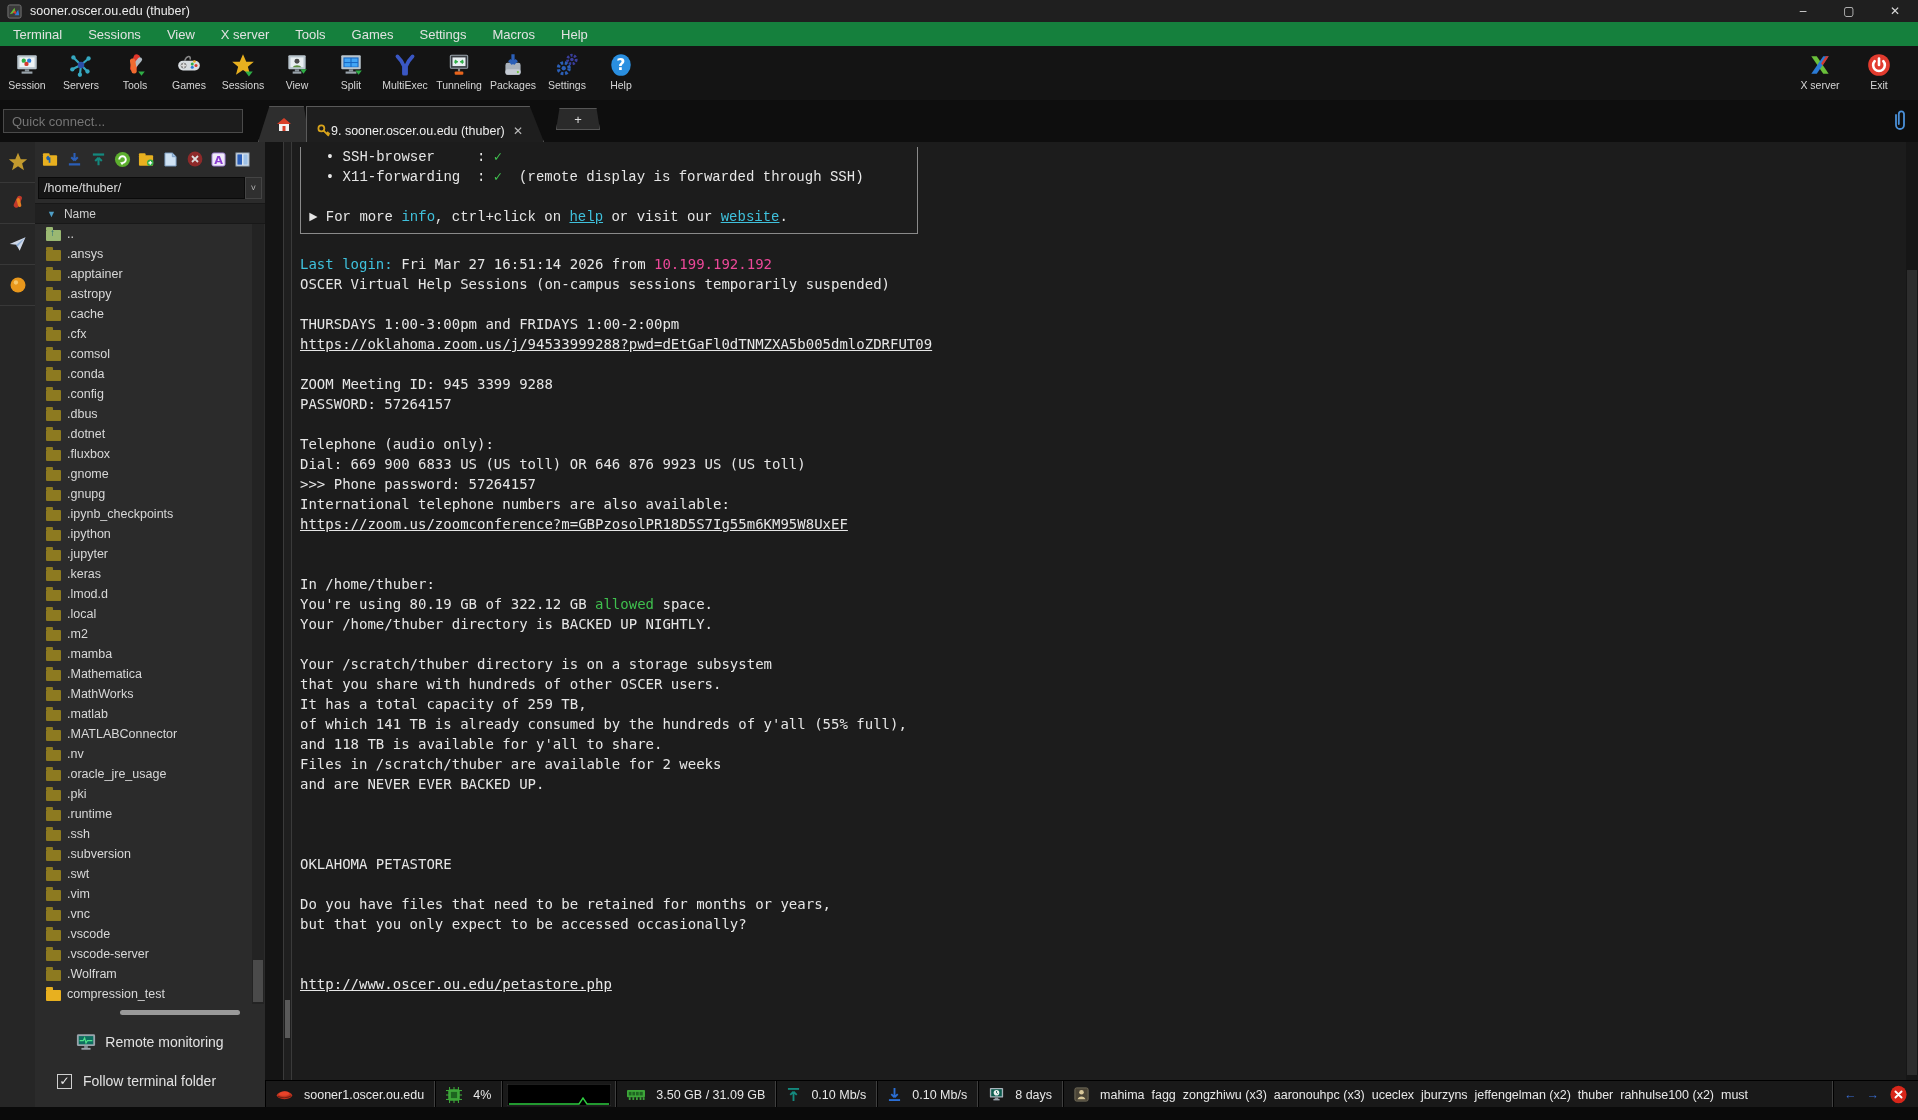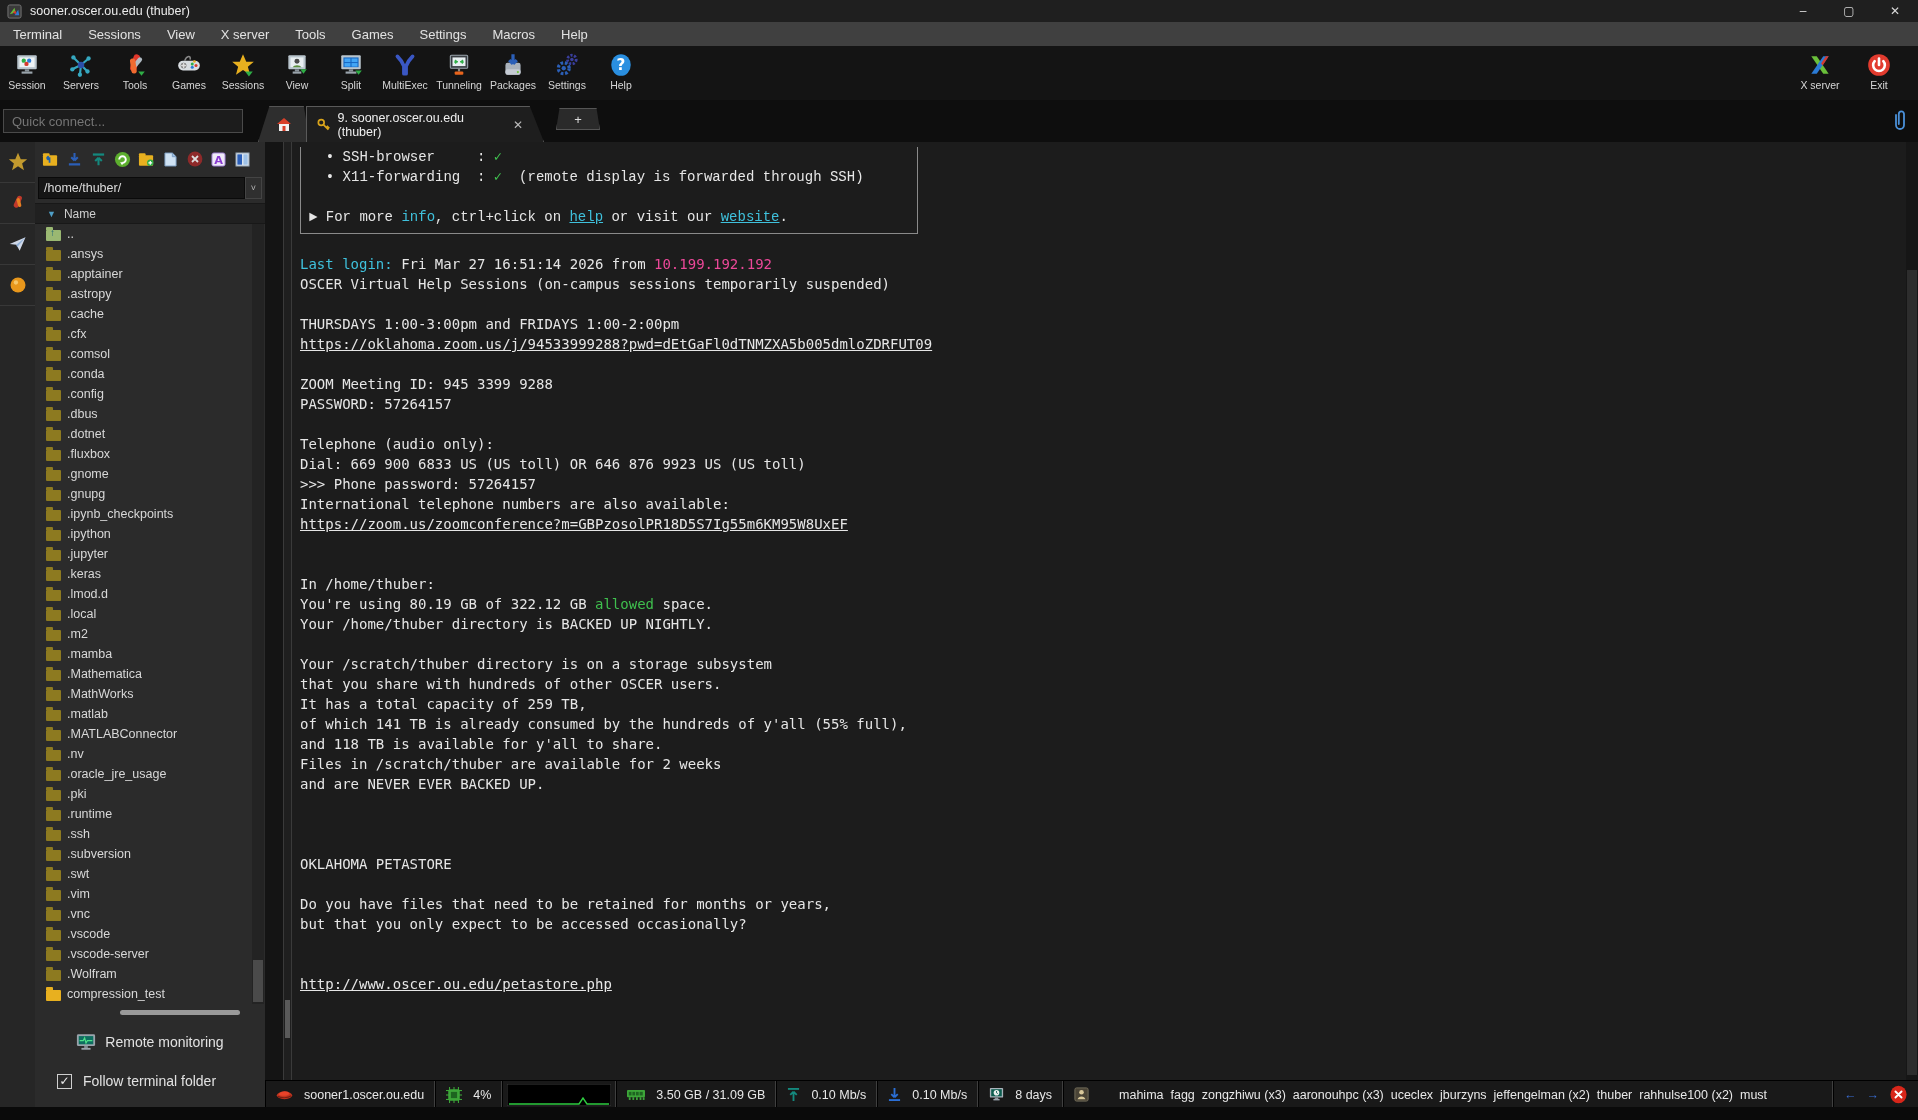--- a/index.html
+++ b/index.html
@@ -6,41 +6,41 @@
   html,body{width:1918px;height:1120px;overflow:hidden;background:#0d0d0d;
     font-family:"Liberation Sans","DejaVu Sans",sans-serif;-webkit-font-smoothing:antialiased;}
   
   #titlebar{position:absolute;left:0;top:0;width:1918px;height:22px;background:#1f1f1f;
     display:flex;align-items:center;color:#ececec;font-size:12.5px;}
   #titlebar .logo{width:15px;height:15px;margin:0 8px 0 7px;}
   #win-controls{margin-left:auto;display:flex;height:22px;}
   .winbtn{width:46px;height:22px;display:flex;align-items:center;justify-content:center;
     color:#d8d8d8;font-size:12px;}
   
-  #menubar{position:absolute;left:0;top:22px;width:1918px;height:24px;background:#404040;
+  #menubar{position:absolute;left:0;top:22px;width:1918px;height:24px;background:#15803d;
     display:flex;align-items:center;color:#e2e2e2;font-size:13px;}
   .menu-item{padding:0 13px;height:24px;display:flex;align-items:center;cursor:default;}
   
   #toolbar{position:absolute;left:0;top:46px;width:1918px;height:54px;background:#141414;display:flex;}
   .tbtn{width:54px;height:54px;display:flex;flex-direction:column;align-items:center;
     justify-content:flex-start;padding-top:5px;color:#d6d6d6;font-size:10.5px;}
   .tbtn .ticon{width:27px;height:27px;display:flex;align-items:center;justify-content:center;}
   .tbtn .tlabel{margin-top:1px;white-space:nowrap;}
   #toolbar-right{margin-left:auto;display:flex;margin-right:12px;}
   
   #tabrow{position:absolute;left:0;top:100px;width:1918px;height:42px;background:#0e0e0e;}
   #quick-connect{position:absolute;left:3px;top:9px;width:240px;height:24px;background:#1c1c1c;
     border:1px solid #4a4a4a;color:#8f8f8f;font-size:13px;padding:0 8px;outline:none;
     font-family:"Liberation Sans",sans-serif;}
   .tab-home{position:absolute;left:258px;top:6px;width:52px;height:36px;background:#2e2e2e;
     border:1px solid #555;border-bottom:none;clip-path:polygon(22% 0,88% 0,100% 100%,0 100%);
     display:flex;align-items:center;justify-content:center;}
   .tab-active{position:absolute;left:306px;top:6px;width:238px;height:36px;background:#1e1e1e;
     border:1px solid #5a5a5a;border-bottom:none;clip-path:polygon(0 0,94% 0,100% 100%,0 100%);
-    display:flex;align-items:center;color:#efefef;font-size:12.5px;padding:4px 10px;gap:7px;}
+    display:flex;align-items:flex-end;color:#efefef;font-size:12.5px;padding:4px 10px;}
   .tab-close{margin-left:auto;margin-right:10px;color:#bbb;font-size:12px;}
   .tab-plus{position:absolute;left:556px;top:8px;width:44px;height:22px;background:#2a2a2a;
     border:1px solid #555;clip-path:polygon(8% 0,92% 0,100% 100%,0 100%);
     display:flex;align-items:center;justify-content:center;color:#ddd;font-size:13px;}
   #paperclip{position:absolute;right:8px;top:10px;width:20px;height:22px;}
   
   #leftstrip{position:absolute;left:0;top:142px;width:35px;height:965px;background:#262626;}
   .strip-cell{width:35px;height:41px;display:flex;align-items:center;justify-content:center;
     border-bottom:1px solid #383838;}
   
@@ -92,21 +92,21 @@
   .s-cu{color:#3fc1dc;text-decoration:underline;}
   .s-cur{display:inline-block;width:9px;height:16px;border:1px solid #d8d8d8;vertical-align:-3px;}
   #term-scrollR{position:absolute;right:0;top:0;width:12px;height:938px;background:#161616;}
   #term-scrollR-thumb{position:absolute;left:1px;top:128px;width:10px;height:805px;background:#2d2d2d;}
   
   #statusbar{position:absolute;left:265px;top:1080px;width:1653px;height:28px;background:#191919;
     border-top:1px solid #000;display:flex;align-items:stretch;color:#e8e8e8;font-size:12.5px;}
   .seg{display:flex;align-items:center;gap:11px;padding:0 10px;border-right:1px solid #3f3f3f;
     border-left:1px solid #000;white-space:nowrap;}
   #seg-users{flex:1;overflow:hidden;}
-  #seg-users .users-text{white-space:pre;overflow:hidden;text-overflow:clip;margin-left:19px;}
+  #seg-users .users-text{white-space:pre;overflow:hidden;text-overflow:clip;}
   #seg-nav{border-right:none;gap:10px;}
   #bottomstrip{position:absolute;left:0;top:1107px;width:1918px;height:13px;background:#0a0a0a;}
   #under-sidebar{position:absolute;left:0;top:1107px;width:265px;height:13px;background:#0a0a0a;}
 </style>
 </head>
 <body>
 
 <div id="titlebar">
   <svg class="logo" viewBox="0 0 16 16">
     <rect x="1" y="1" width="14" height="14" rx="2" fill="#3a3a3a" stroke="#777" stroke-width="1"></rect>

